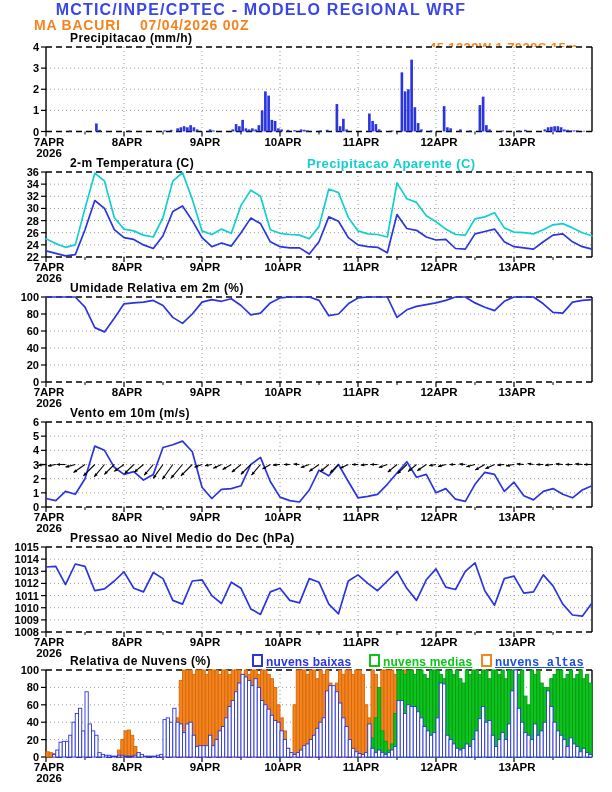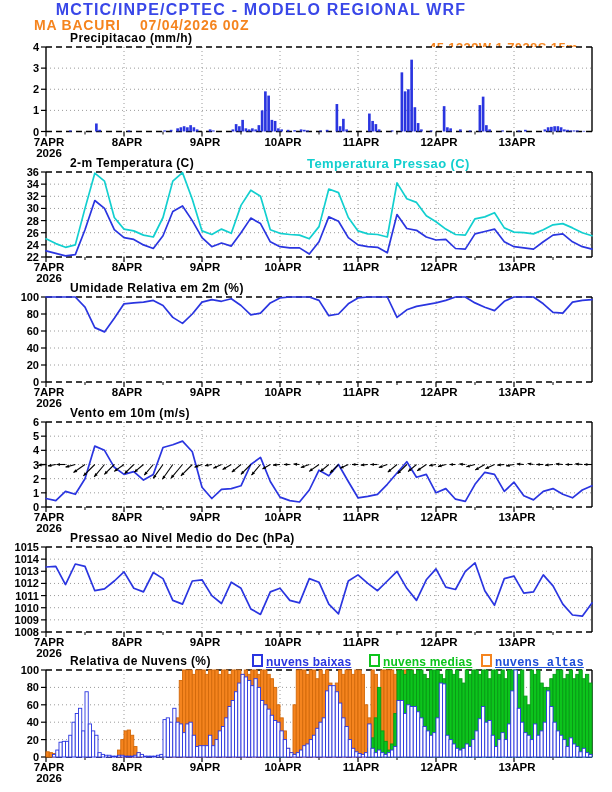--- a/index.html
+++ b/index.html
@@ -20,21 +20,21 @@
 </head>
 <body>
 
 <div class="abs hdr1" style="color: rgb(57, 71, 232);">MCTIC/INPE/CPTEC - MODELO REGIONAL WRF</div>
 <div class="abs hdr2a" style="color: rgb(245, 132, 30);">MA BACURI</div>
 <div class="abs hdr2b" style="color: rgb(245, 132, 30);">07/04/2026 00Z</div>
 <div class="abs coords" style="color: rgb(245, 132, 30);">45.1339W 1.7028S 15m</div>
 
 <div class="abs ptitle" style="top:31px;left:70px">Precipitacao (mm/h)</div>
 <div class="abs ptitle" style="top:156px;left:70px">2-m Temperatura (C)</div>
-<div class="abs cyanlbl" style="color: rgb(18, 207, 207);">Temperatura Pressao (C)</div>
+<div class="abs cyanlbl" style="color: rgb(18, 207, 207);">Precipitacao Aparente (C)</div>
 <div class="abs ptitle" style="top:281px;left:70px">Umidade Relativa em 2m (%)</div>
 <div class="abs ptitle" style="top:406px;left:70px">Vento em 10m (m/s)</div>
 <div class="abs ptitle" style="top:531px;left:70px">Pressao ao Nivel Medio do Dec (hPa)</div>
 <div class="abs ptitle" style="top:654px;left:70px">Relativa de Nuvens (%)</div>
 
 <span class="abs legend-item" style="left: 252px; color: rgb(42, 53, 224);"><span class="legend-box" style="border-color: rgb(42, 53, 224);"></span><span>nuvens baixas</span></span>
 <span class="abs legend-item" style="left: 369px; color: rgb(12, 196, 28);"><span class="legend-box" style="border-color: rgb(12, 196, 28);"></span><span>nuvens medias</span></span>
 <span class="abs legend-item" style="left: 481px; color: #1d4ed8; font-family: Liberation Mono, monospace;"><span class="legend-box" style="border-color: rgb(245, 132, 30);"></span><span>nuvens altas</span></span>
 
 <svg id="plot" width="612" height="792" viewBox="0 0 612 792">

